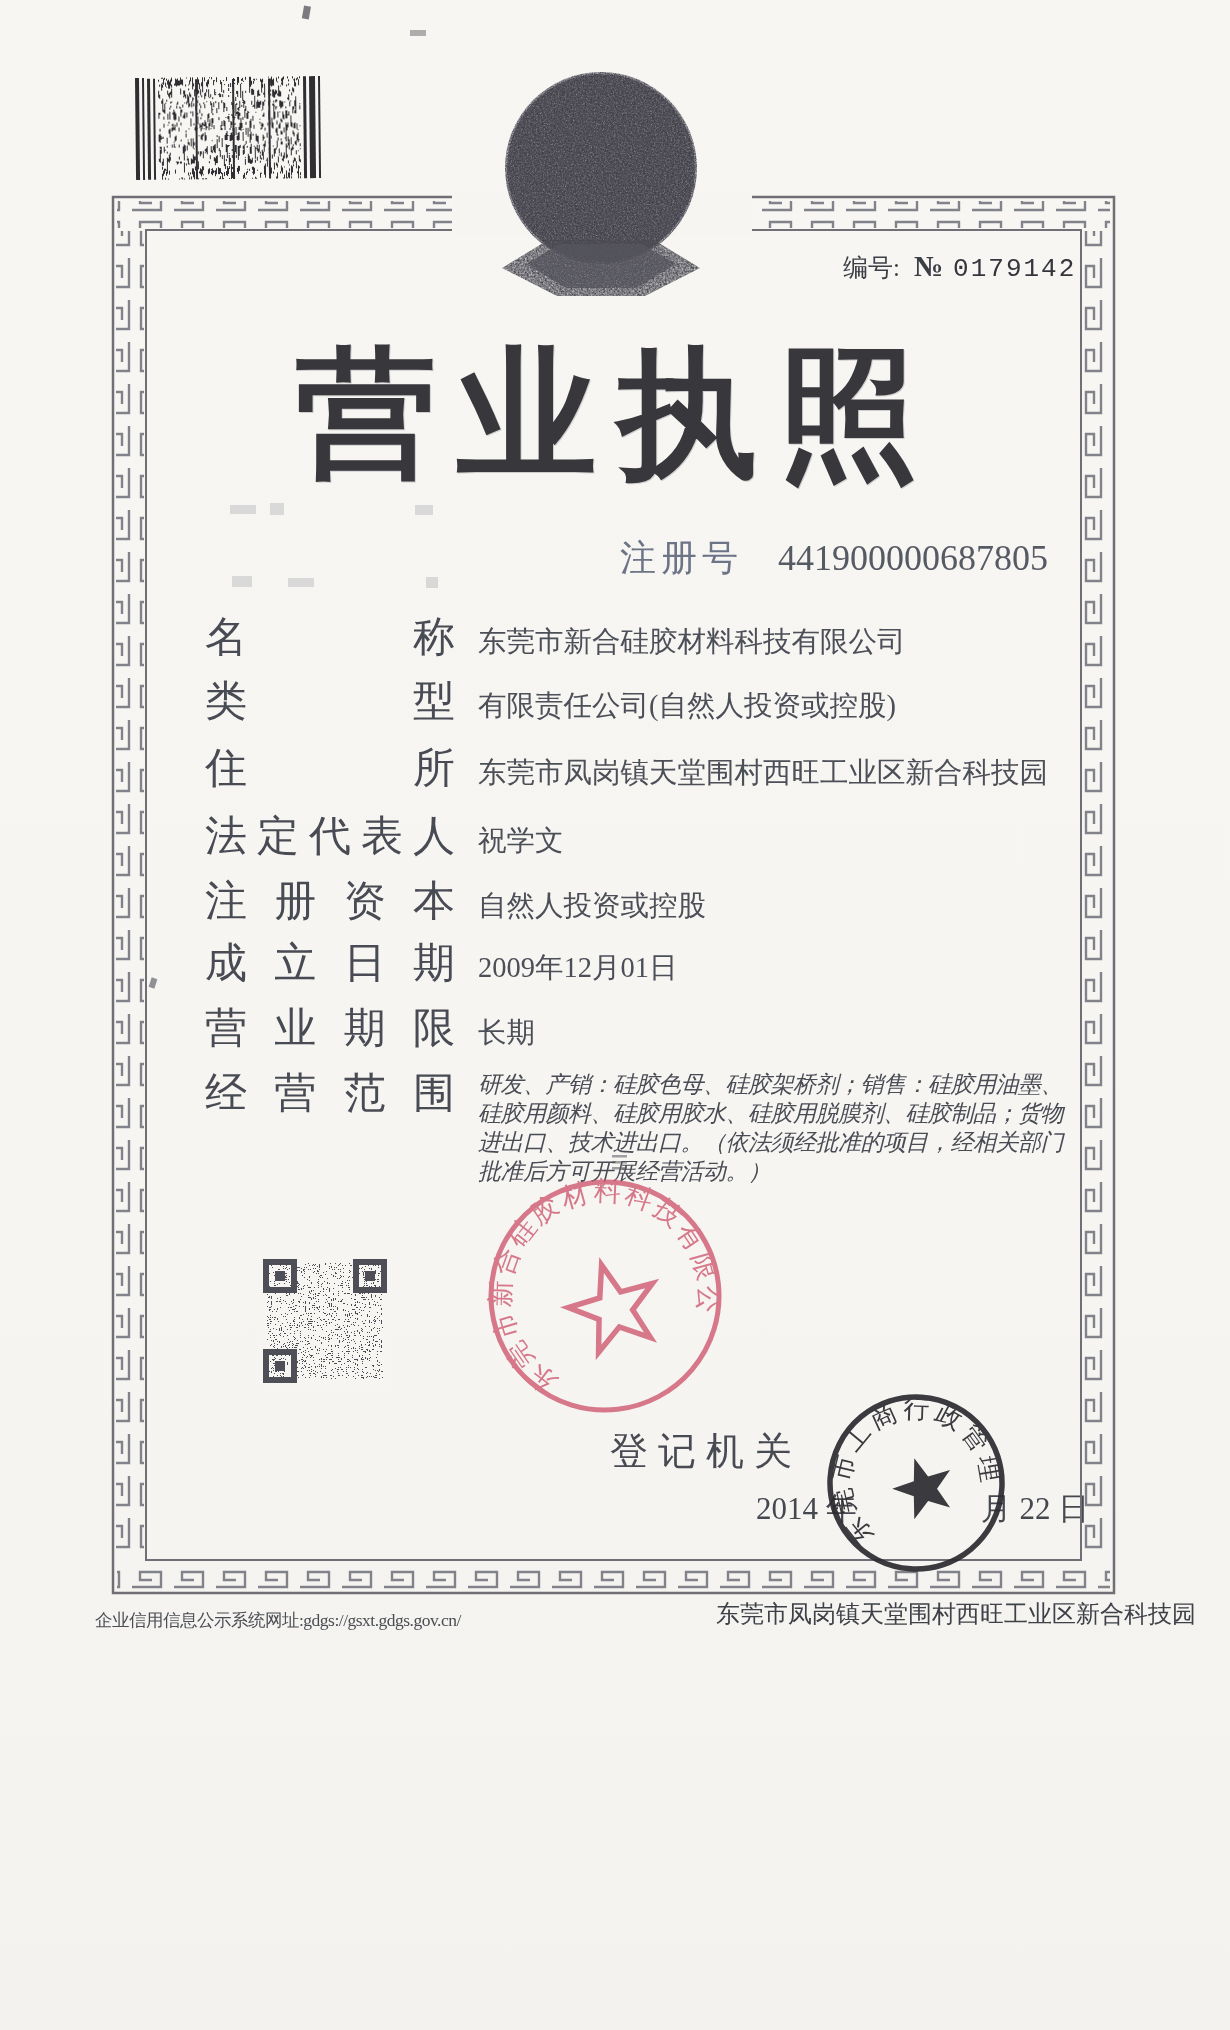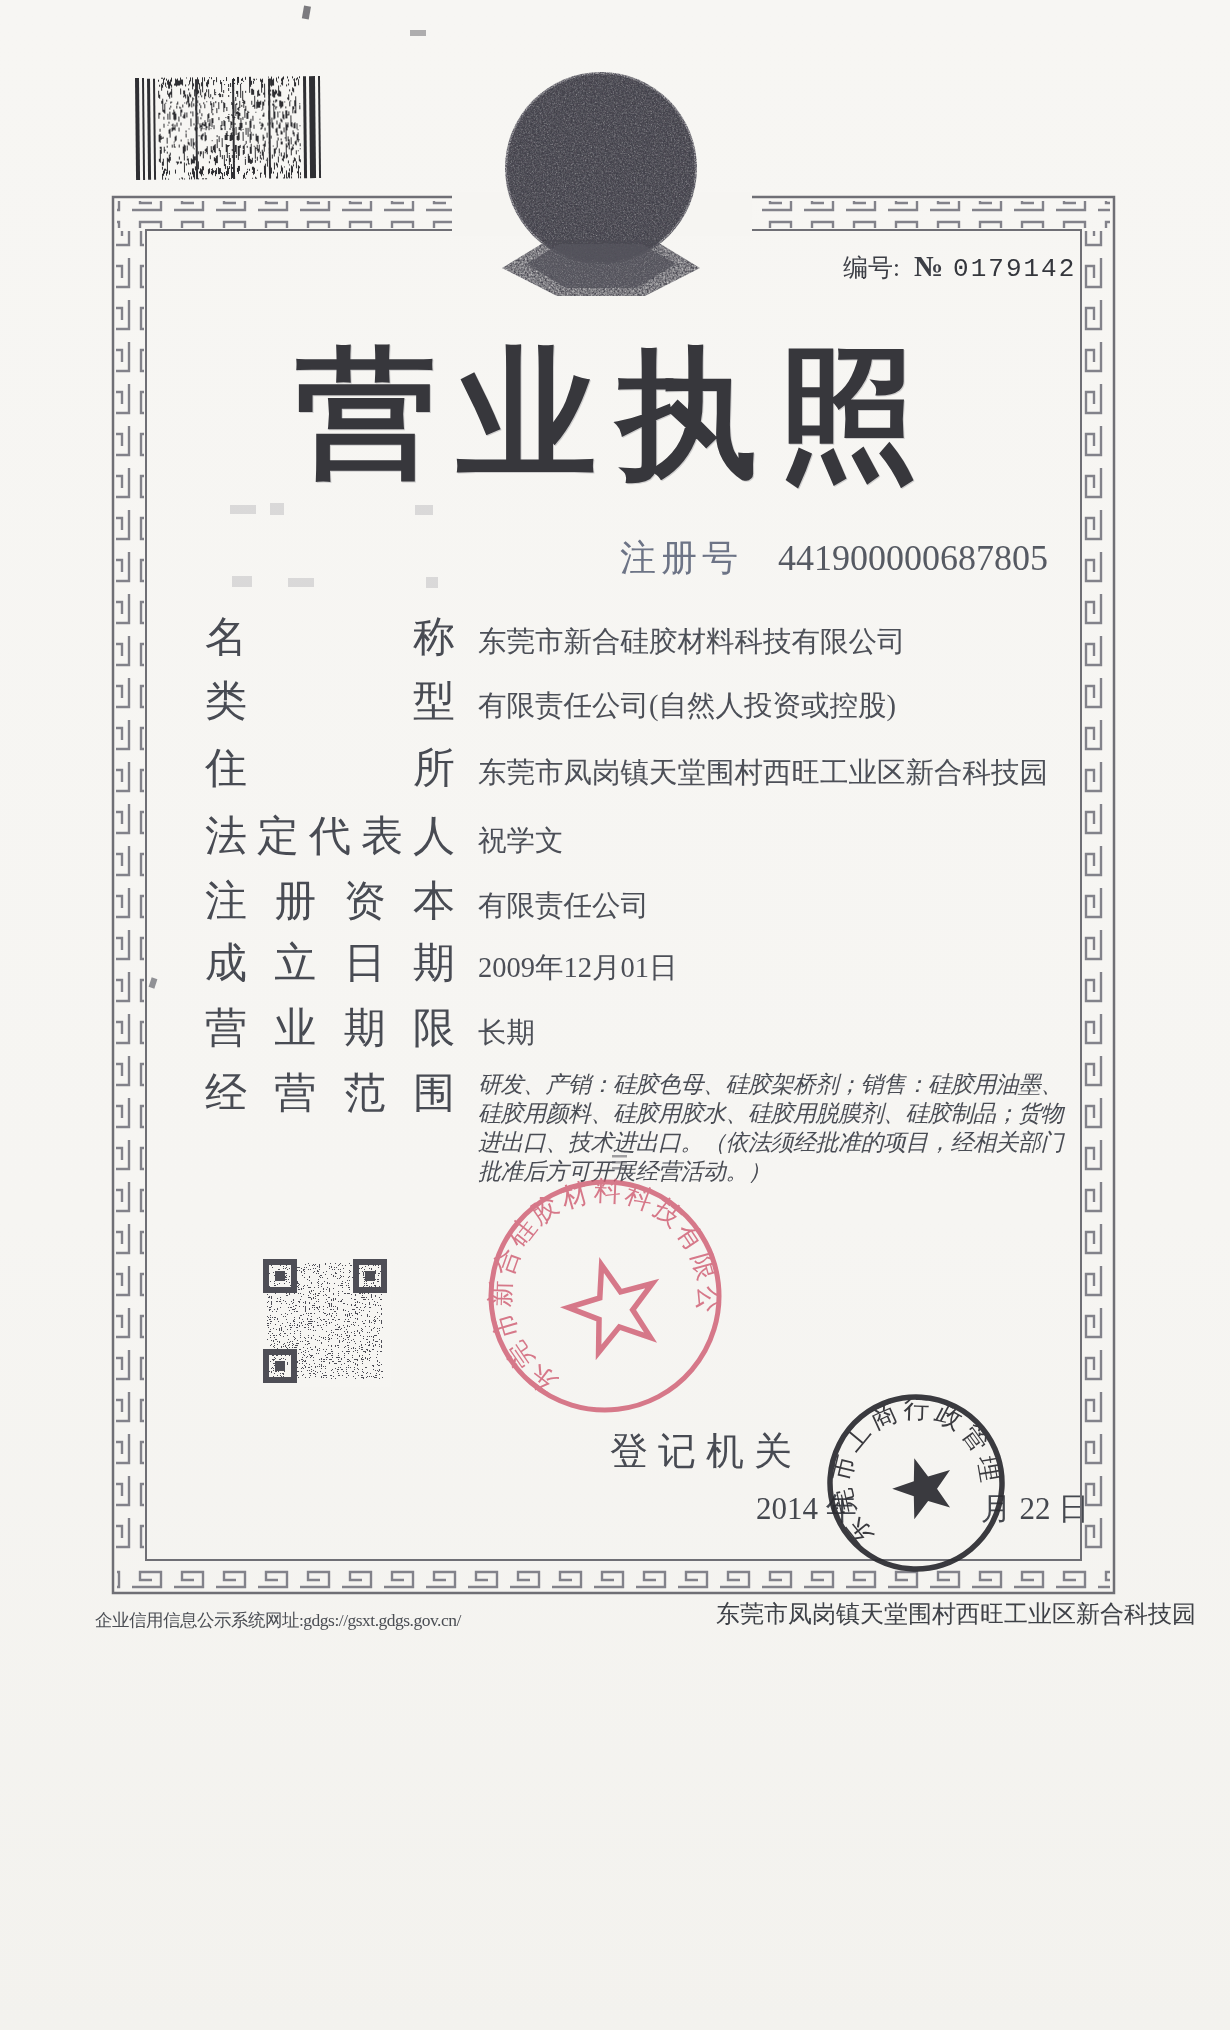--- a/index.html
+++ b/index.html
@@ -94,21 +94,21 @@
       </div>
     <div class="val">祝学文</div>
   </div>
   <div class="row" style="top:878px">
     <div class="lbl">
         <span>注</span>
         <span>册</span>
         <span>资</span>
         <span>本</span>
       </div>
-    <div class="val">有限责任公司</div>
+    <div class="val">自然人投资或控股</div>
   </div>
   <div class="row" style="top:940px">
     <div class="lbl">
         <span>成</span>
         <span>立</span>
         <span>日</span>
         <span>期</span>
       </div>
     <div class="val">2009年12月01日</div>
   </div>

